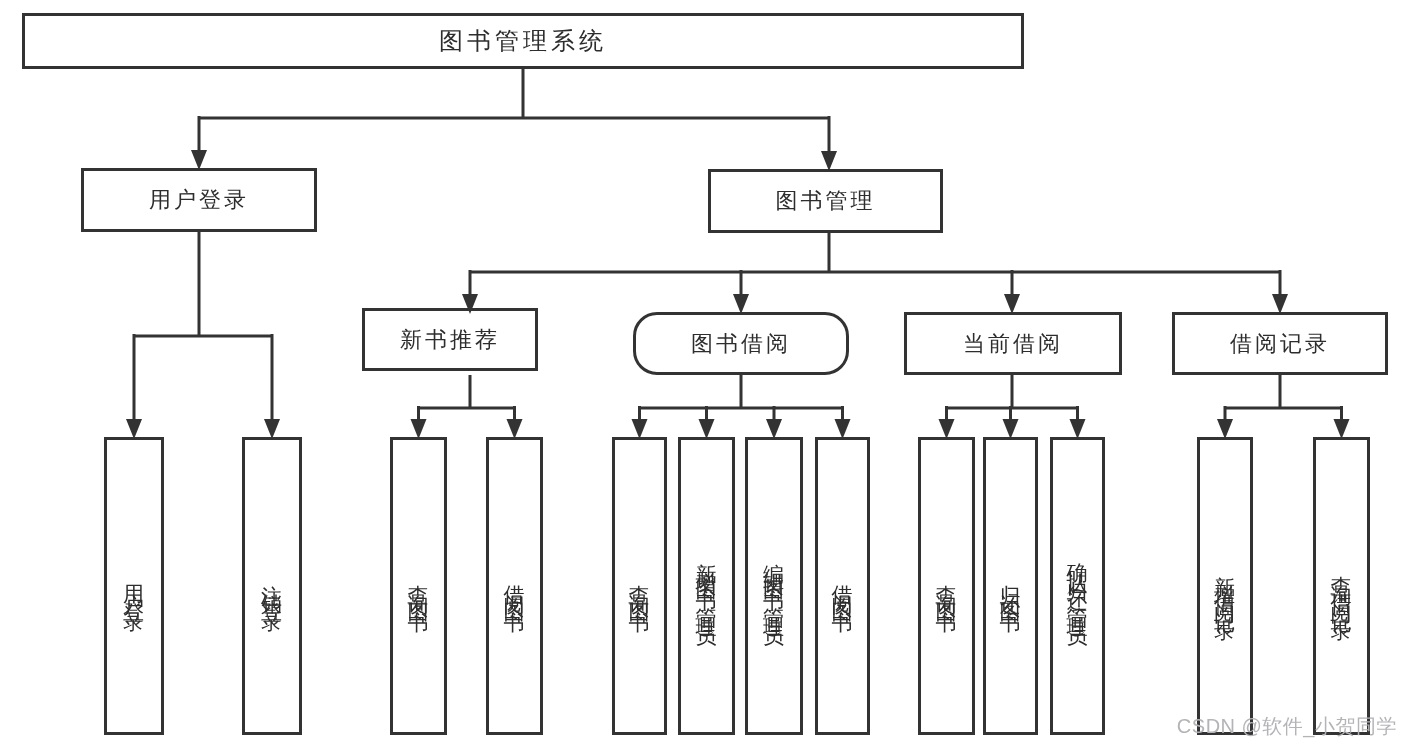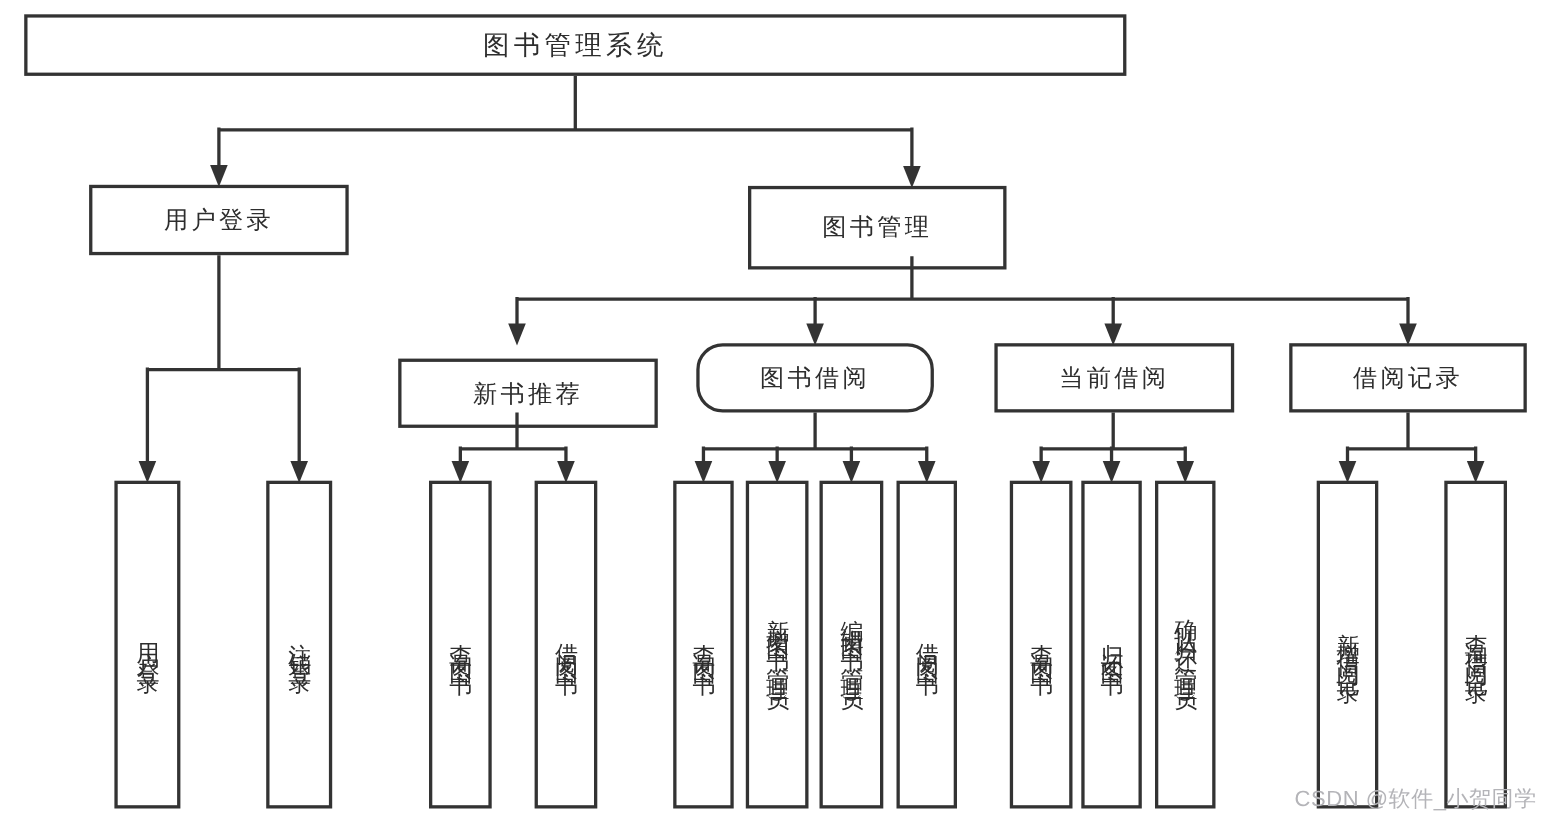--- a/index.html
+++ b/index.html
@@ -66,25 +66,25 @@
 
 <div class="canvas">
 
   <div class="node title-node" style="left:22px; top:13px; width:1002px; height:56px;">
     <span class="lbl">图书管理系统</span>
   </div>
 
   <div class="node h-node" style="left:81px; top:168px; width:236px; height:64px;">
     <span class="lbl">用户登录</span>
   </div>
-  <div class="node h-node" style="left:680px; top:169px; width:235px; height:76px;">
+  <div class="node h-node" style="left:708px; top:169px; width:235px; height:64px;">
     <span class="lbl">图书管理</span>
   </div>
 
-  <div class="node h-node" style="left:362px; top:326px; width:236px; height:63px;">
+  <div class="node h-node" style="left:362px; top:308px; width:176px; height:63px;">
     <span class="lbl">新书推荐</span>
   </div>
   <div class="node h-node" style="left:633px; top:312px; width:216px; height:63px;border-radius:24px;">
     <span class="lbl">图书借阅</span>
   </div>
   <div class="node h-node" style="left:1172px; top:312px; width:216px; height:63px;">
     <span class="lbl">借阅记录</span>
   </div>
   <div class="node h-node" style="left:904px; top:312px; width:218px; height:63px;">
     <span class="lbl">当前借阅</span>

